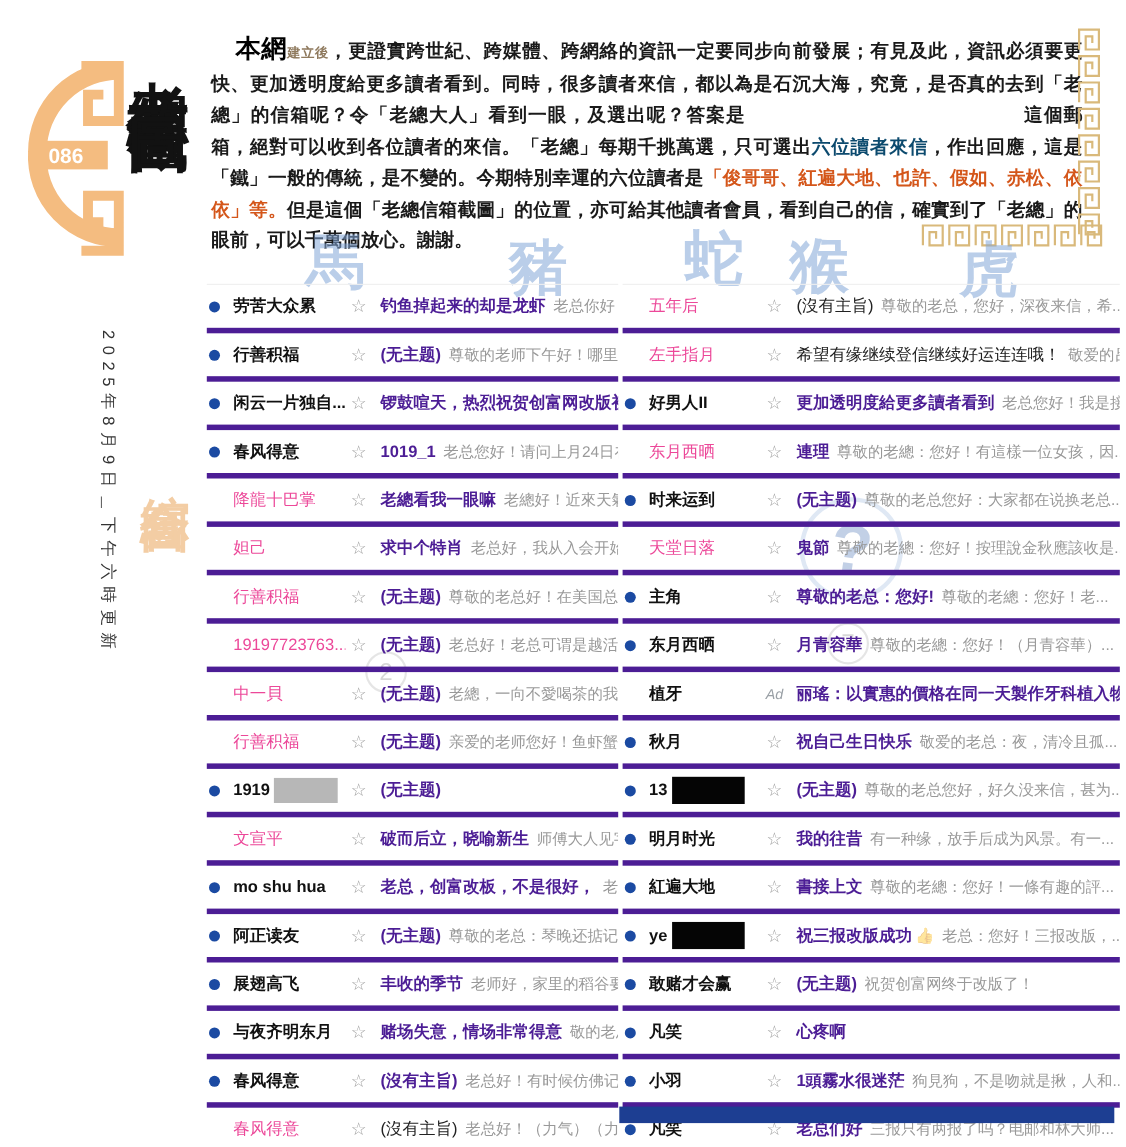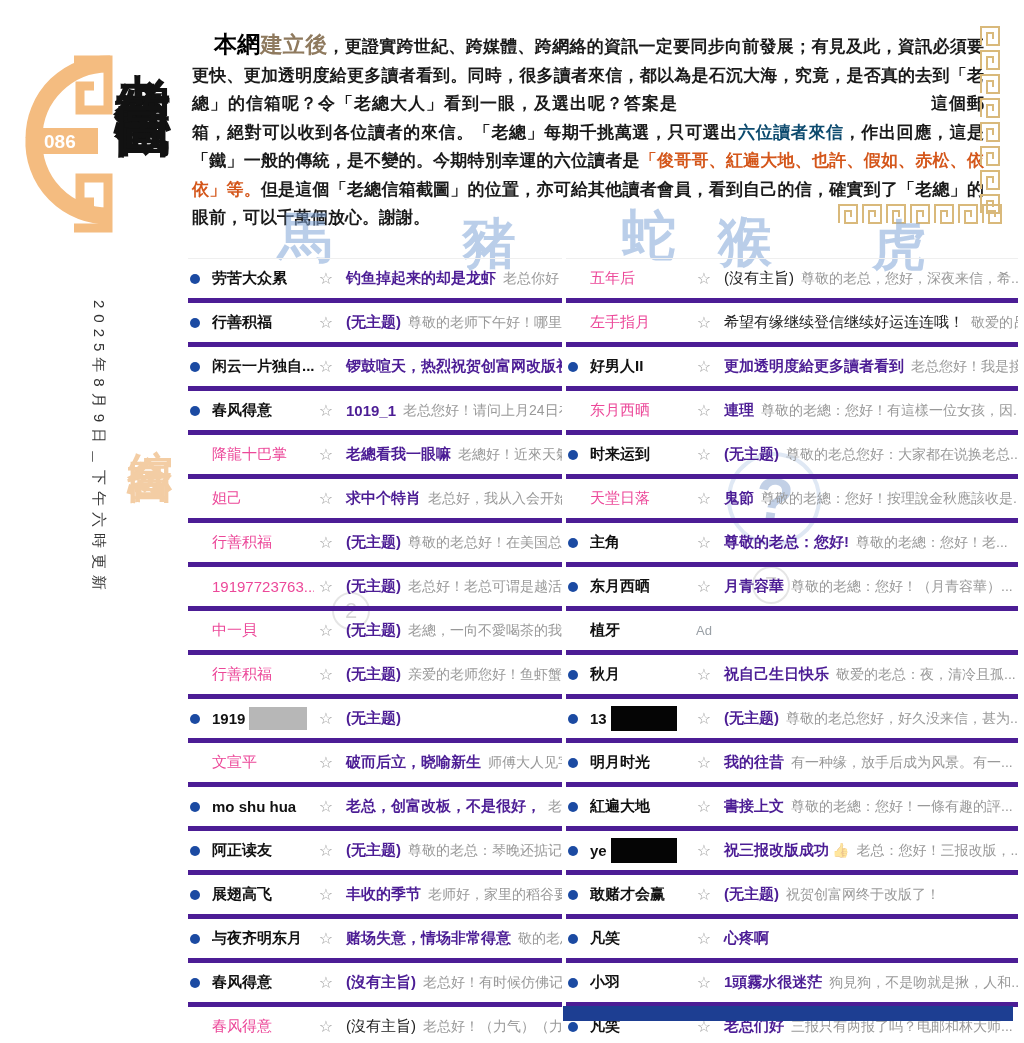--- a/index.html
+++ b/index.html
@@ -16,21 +16,21 @@
         letter-spacing:6px;color:#f3cda4;line-height:52px;}
   .vdate{position:absolute;left:108px;top:300px;width:360px;height:22px;
          transform:rotate(90deg);transform-origin:0 0;
          font-size:15px;letter-spacing:6px;color:#333;white-space:nowrap;}
 
   
   .intro{position:absolute;left:192px;top:30px;width:792px;
          font-size:17px;line-height:28.5px;color:#1a1a1a;font-weight:600;
          text-align:justify;text-indent:22px;}
   .intro .lead{font-size:23px;font-weight:800;color:#000;margin-top:30px;}
-  .intro .lead2{font-size:22px;color:#8f7a5e;font-weight:600;}
+  .intro .lead2{font-size:12px;color:#8f7a5e;font-weight:600;}
   .intro .mag{color:#0c4a6e;margin-top:42px;}
   .intro .orng{color:#d4561a;}
   .intro .gap{display:inline-block;width:252px;height:1px;}
 
   
   .meander-v{position:absolute;left:978px;top:24px;display:flex;flex-direction:column;}
   .meander-h{position:absolute;left:836px;top:202px;display:flex;flex-direction:row;}
   .mtile{width:22px;height:22px;margin:1px;}
 
   
@@ -56,21 +56,21 @@
   .dot{width:10px;height:10px;flex:0 0 10px;margin-left:2px;border-radius:50%;
        background:#1b4aa2;}
   .dot.hide{background:transparent;}
   .sender{flex:0 0 102px;margin-left:12px;font-size:15px;color:#ec4899;
           white-space:nowrap;overflow:hidden;display:flex;align-items:center;gap:4px;}
   .sender.b{font-weight:700;color:#111;}
   .redact{display:inline-block;flex:0 0 auto;}
   .redact.gray{width:58px;height:23px;background:#b7b7b7;}
   .redact.black{width:66px;height:25px;background:#050505;}
   .star{flex:0 0 20px;margin:0 10px 0 2px;color:#9e9e9e;font-size:16px;text-align:center;}
-  .adlabel{flex:0 0 20px;margin:0 10px 0 2px;color:#9aa0a6;font-size:13px;text-align:center;}
+  .adlabel{flex:0 0 20px;margin:0 10px 0 2px;color:#9aa0a6;font-size:13px;text-align:center;font-style:italic;}
   .subj{font-size:15px;color:#222;white-space:nowrap;flex-shrink:0;margin-right:7px;}
   .subj.b{font-weight:700;color:#4c1d95;}
   .sfx{opacity:.45;font-size:14px;margin-left:3px;}
   .prev{flex:1 1 auto;font-size:14px;color:#999;white-space:nowrap;overflow:hidden;}
 
   .bottombar{position:absolute;left:563px;top:1006px;width:450px;height:15px;background:#1d3e92;}
 </style>
 </head>
 <body>
 
@@ -334,20 +334,21 @@
         <span class="dot"></span>
         <span class="sender b">东月西晒</span>
         <span class="star">☆</span>
         <span class="subj b">月青容華</span>
         <span class="prev">尊敬的老總：您好！（月青容華）...</span>
       </div>
       <div class="mrow">
         <span class="dot hide"></span>
         <span class="sender b">植牙</span>
         <span class="adlabel">Ad</span>
+        <span class="subj b">丽瑤：以實惠的價格在同一天製作牙科植入物</span>
         <span class="prev"></span>
       </div>
       <div class="mrow">
         <span class="dot"></span>
         <span class="sender b">秋月</span>
         <span class="star">☆</span>
         <span class="subj b">祝自己生日快乐</span>
         <span class="prev">敬爱的老总：夜，清冷且孤...</span>
       </div>
       <div class="mrow">

